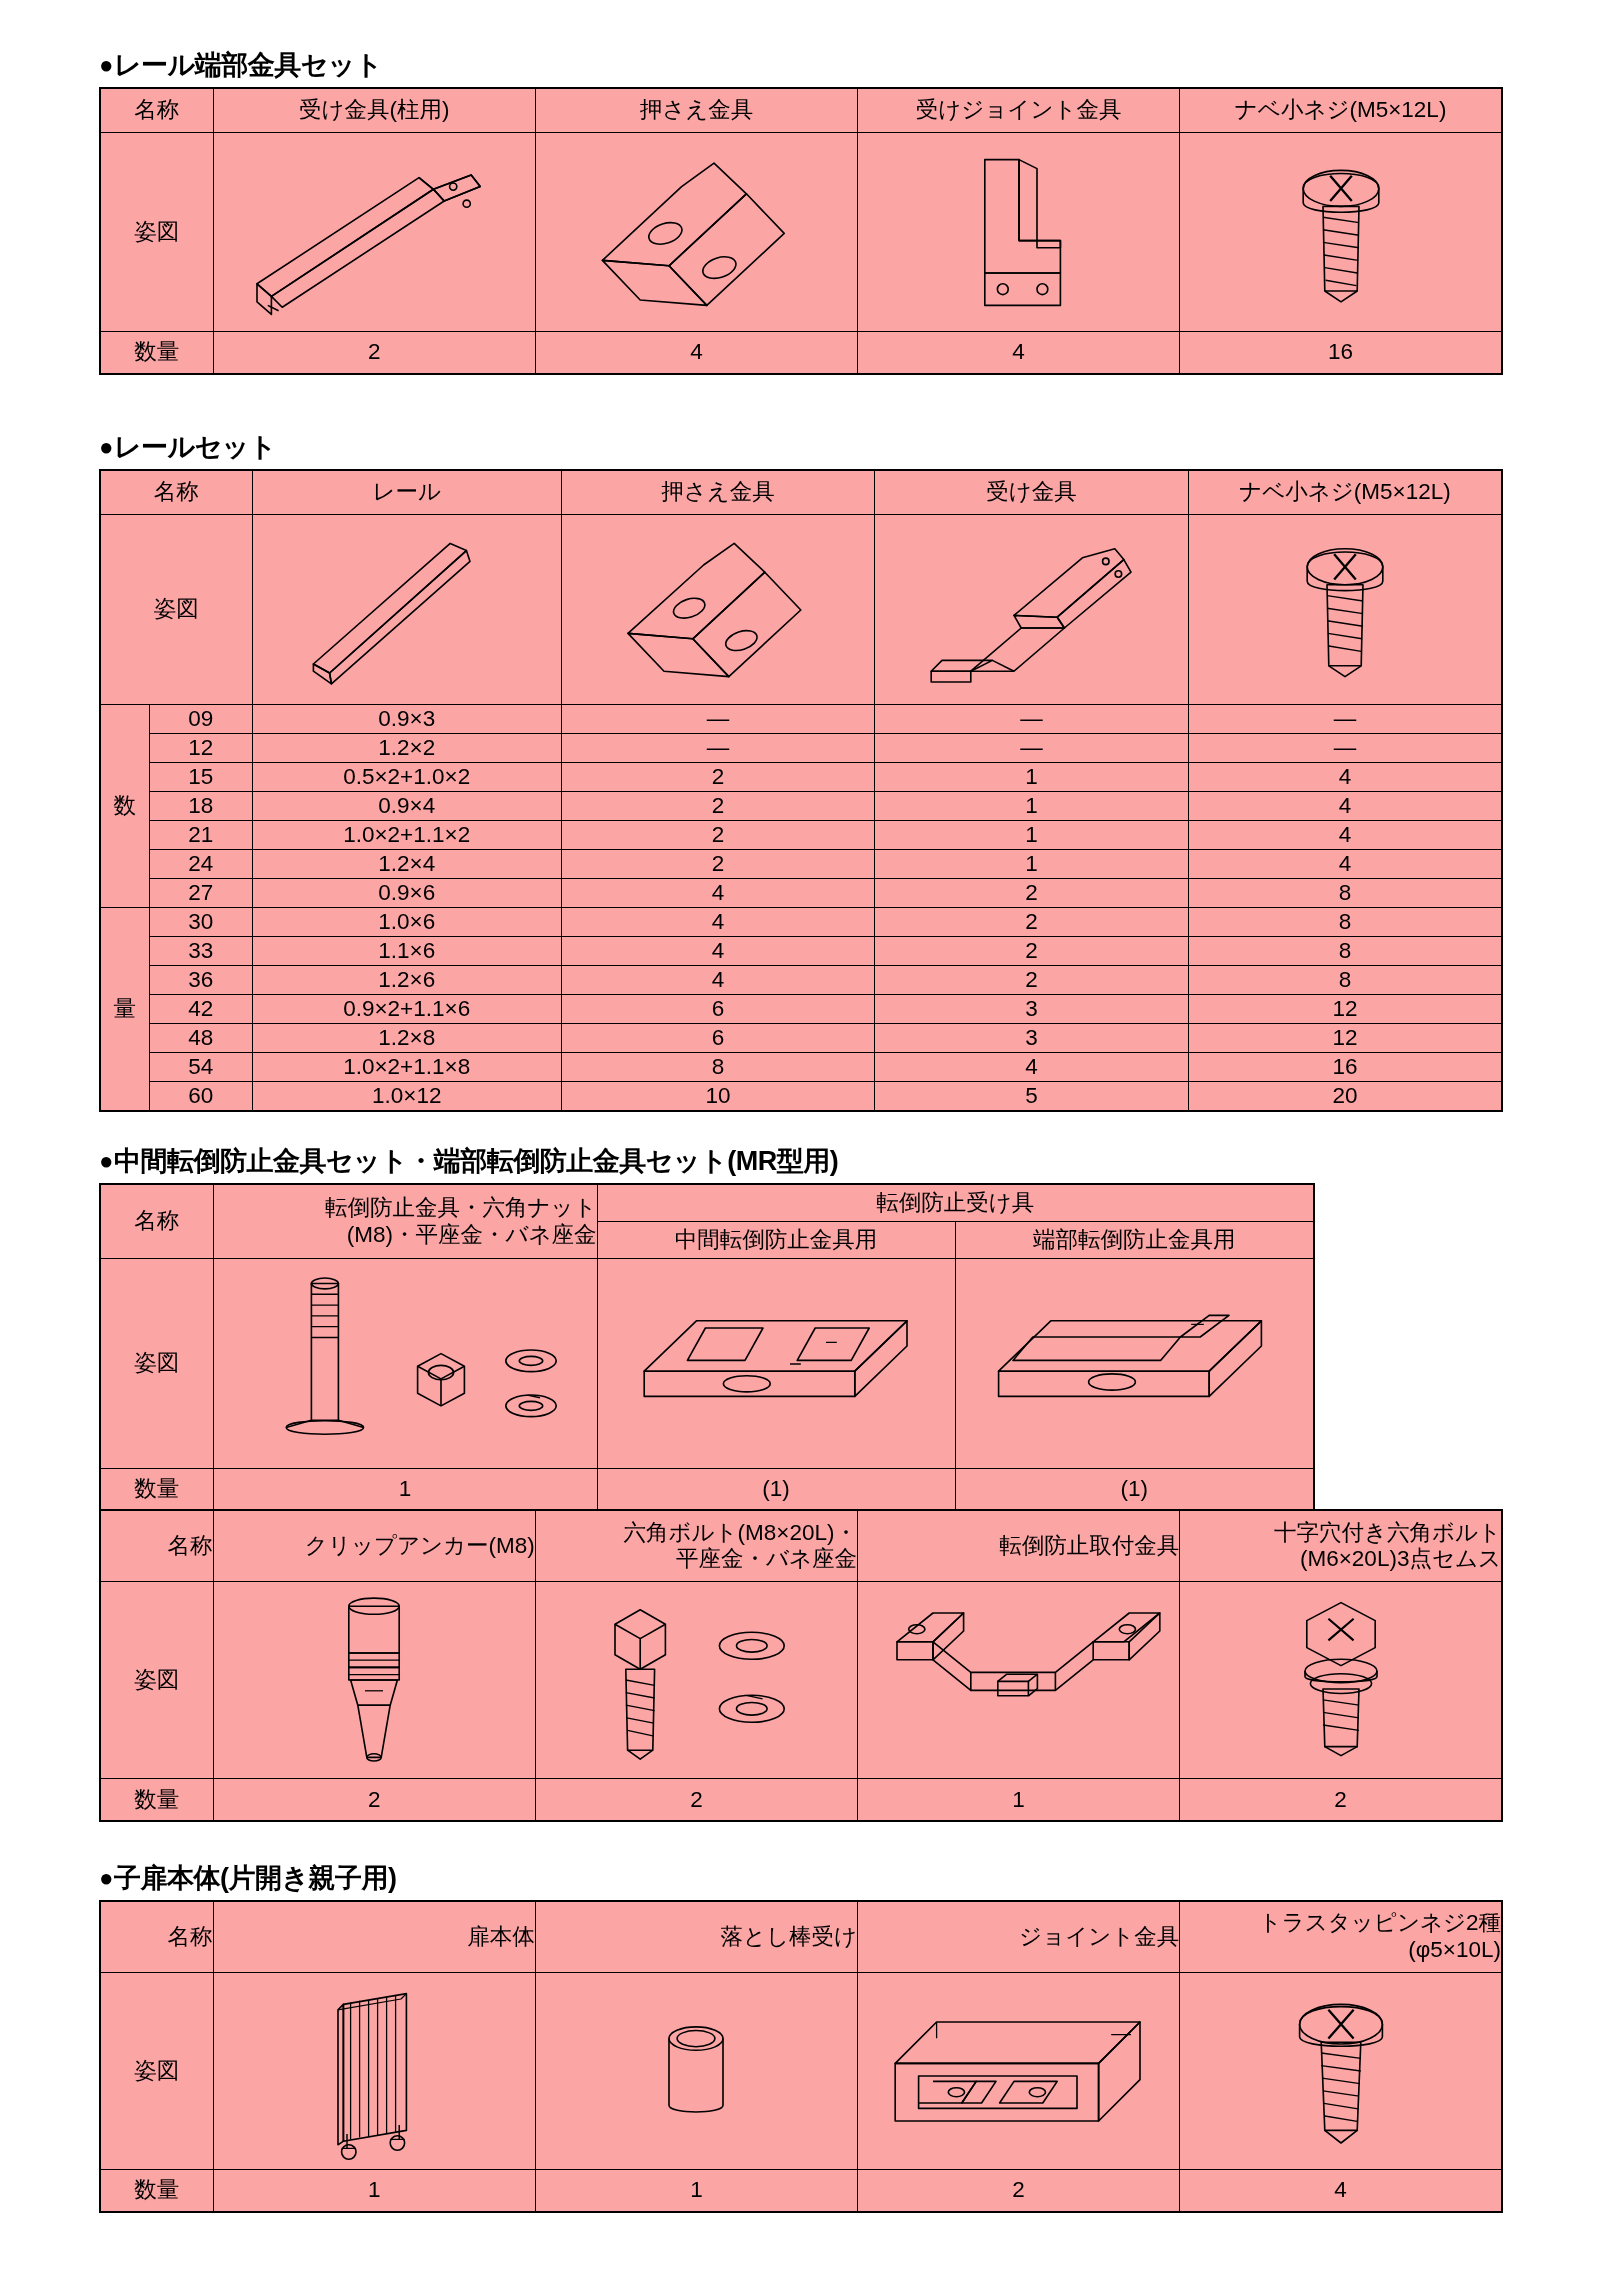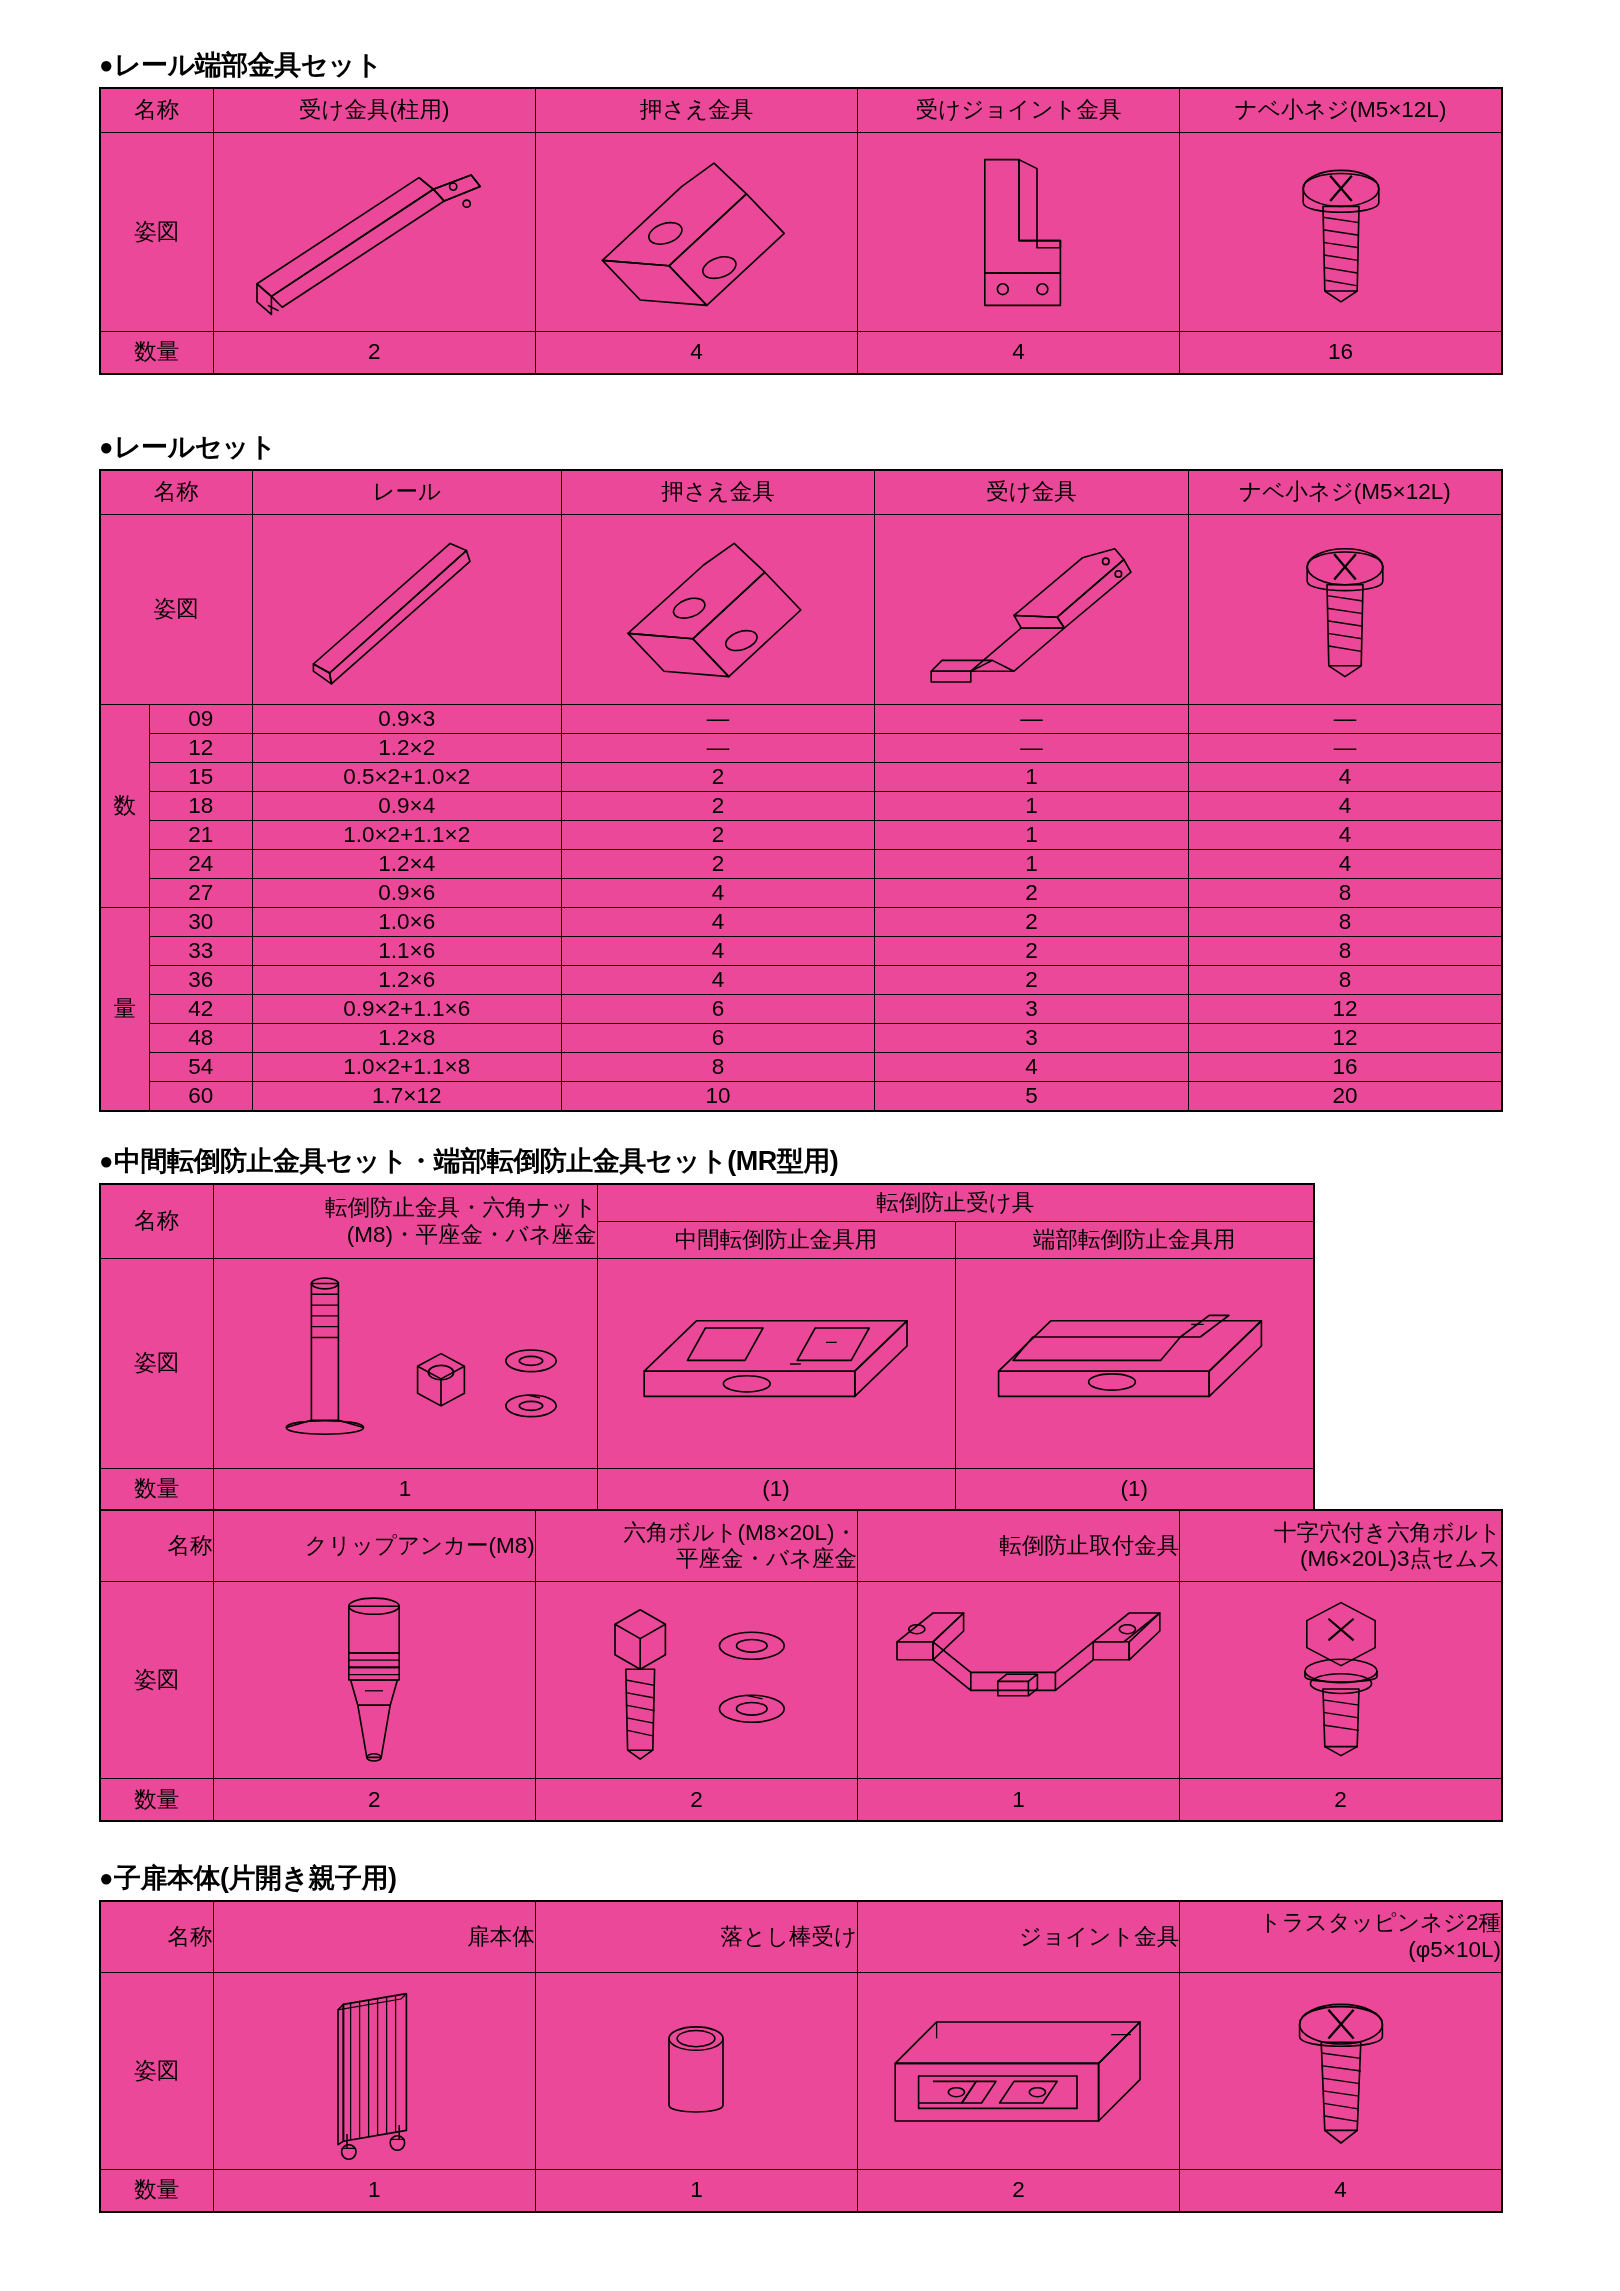--- a/index.html
+++ b/index.html
@@ -40,21 +40,21 @@
   .section-title .bullet {
     font-size: 24px;
     vertical-align: 0.9px;
     margin-right: 0.9px;
   }
 
   table.parts {
     border-collapse: collapse;
     table-layout: fixed;
     width: 1404px;
-    background: #ec4899;
+    background: #fca5a5;
   }
   table.parts td, table.parts th {
     border: 1.4px solid #000;
     text-align: center;
     vertical-align: middle;
     font-weight: normal;
     font-size: 22.5px;
     padding: 0;
     line-height: 1.18;
   }
@@ -359,21 +359,21 @@
       </tr>
       <tr class="t2-row">
         <td>54</td>
         <td>1.0×2+1.1×8</td>
         <td>8</td>
         <td>4</td>
         <td>16</td>
       </tr>
       <tr class="t2-row">
         <td>60</td>
-        <td>1.7×12</td>
+        <td>1.0×12</td>
         <td>10</td>
         <td>5</td>
         <td>20</td>
       </tr>
     </tbody>
       </table>
   </div>
 
   <div class="section" style="top:1148px;">
     <div class="section-title">

